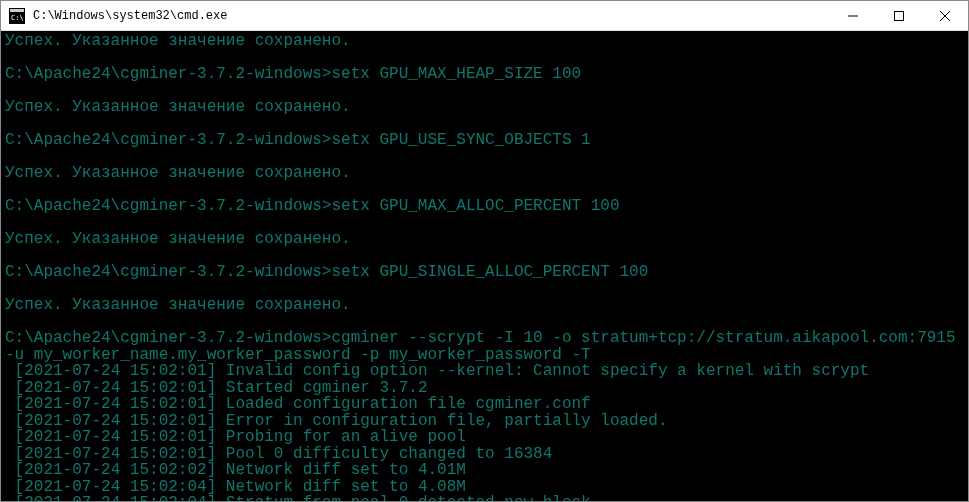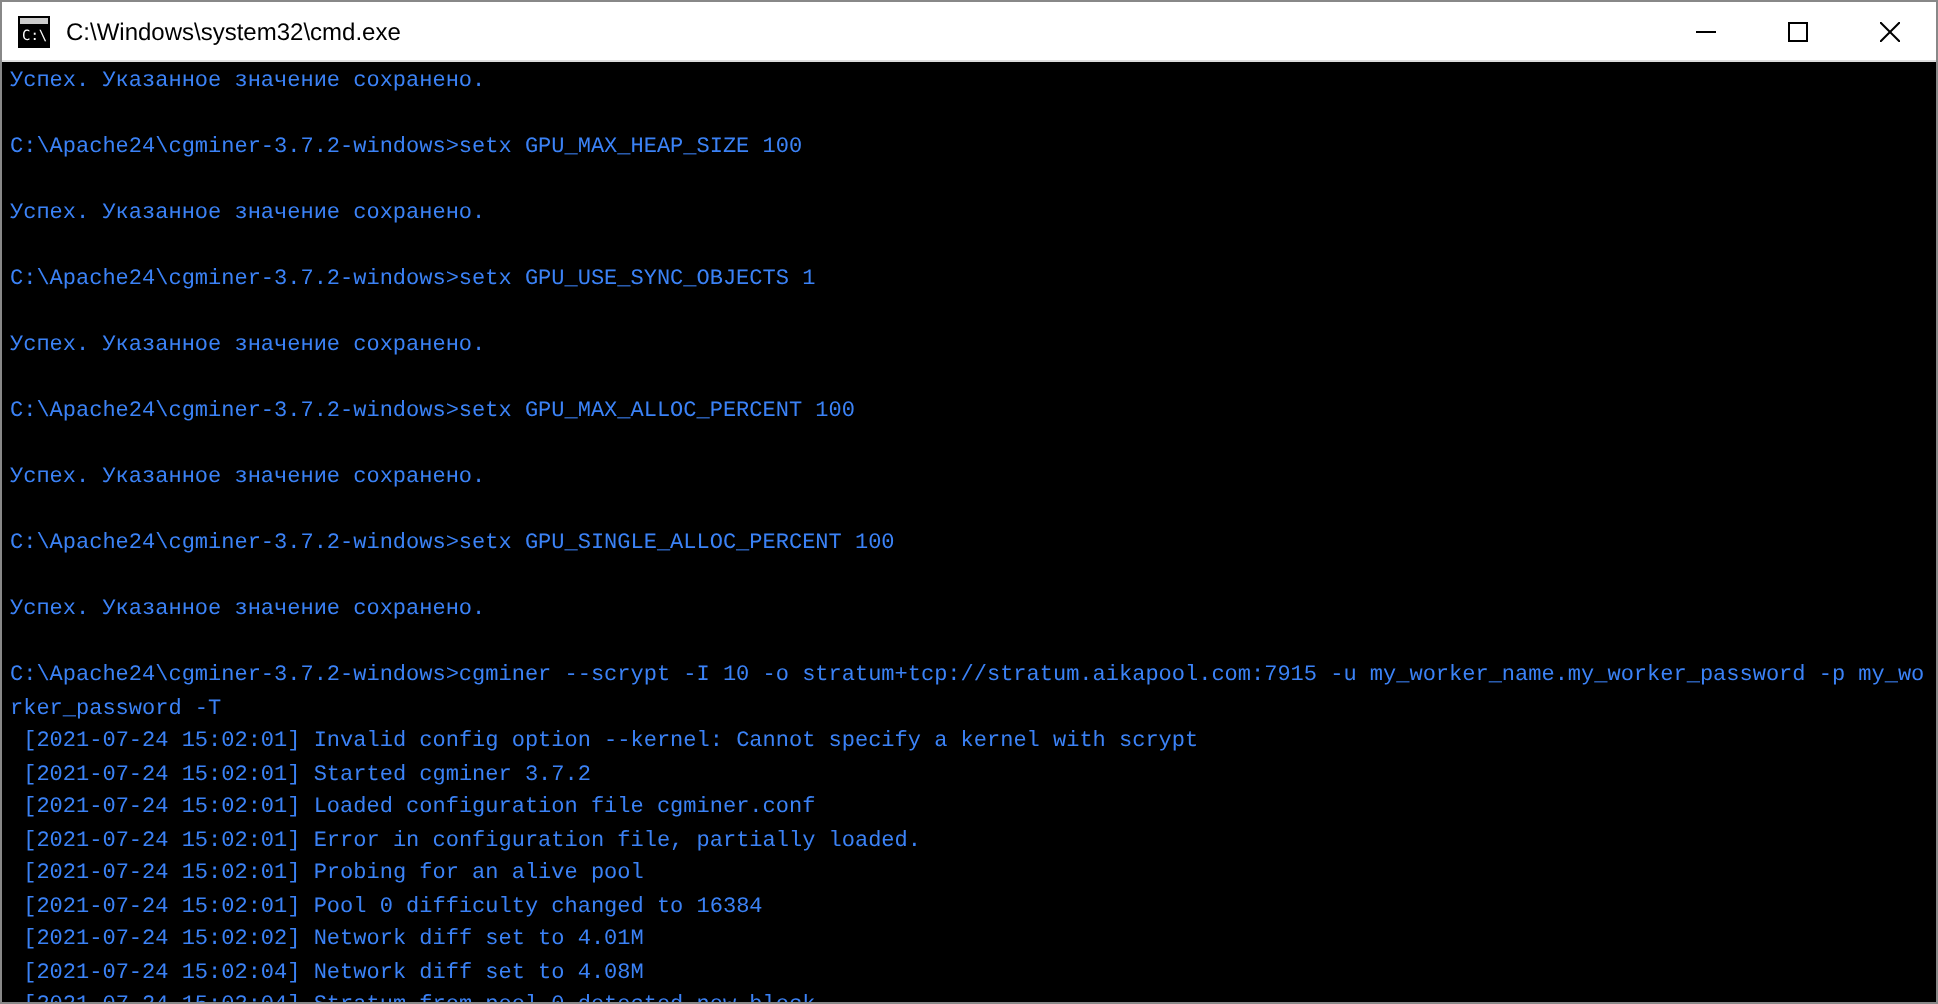--- a/index.html
+++ b/index.html
@@ -39,20 +39,21 @@
       justify-content: center;
     }
     .titlebar-icon svg {
       width: 16px;
       height: 16px;
     }
     .titlebar-title {
       flex: 1;
       font-size: 12px;
       color: #000;
+      font-family: Liberation Mono, monospace;
     }
     .titlebar-buttons {
       display: flex;
       height: 100%;
     }
     .titlebar-btn {
       width: 46px;
       height: 100%;
       display: flex;
       align-items: center;
@@ -62,23 +63,23 @@
       cursor: pointer;
       font-family: inherit;
     }
     .titlebar-btn svg {
       width: 10px;
       height: 10px;
     }
     .terminal {
       flex: 1;
       background: #000000;
-      color: #3b82f6;
+      color: #0f766e;
       font-family: 'Consolas', 'Courier New', monospace;
-      font-size: 11px;
+      font-size: 16px;
       line-height: 16.5px;
       padding: 2px 4px;
       overflow: hidden;
       white-space: pre-wrap;
       word-break: break-all;
     }
     .terminal-line {
       display: block;
     }
   </style>

